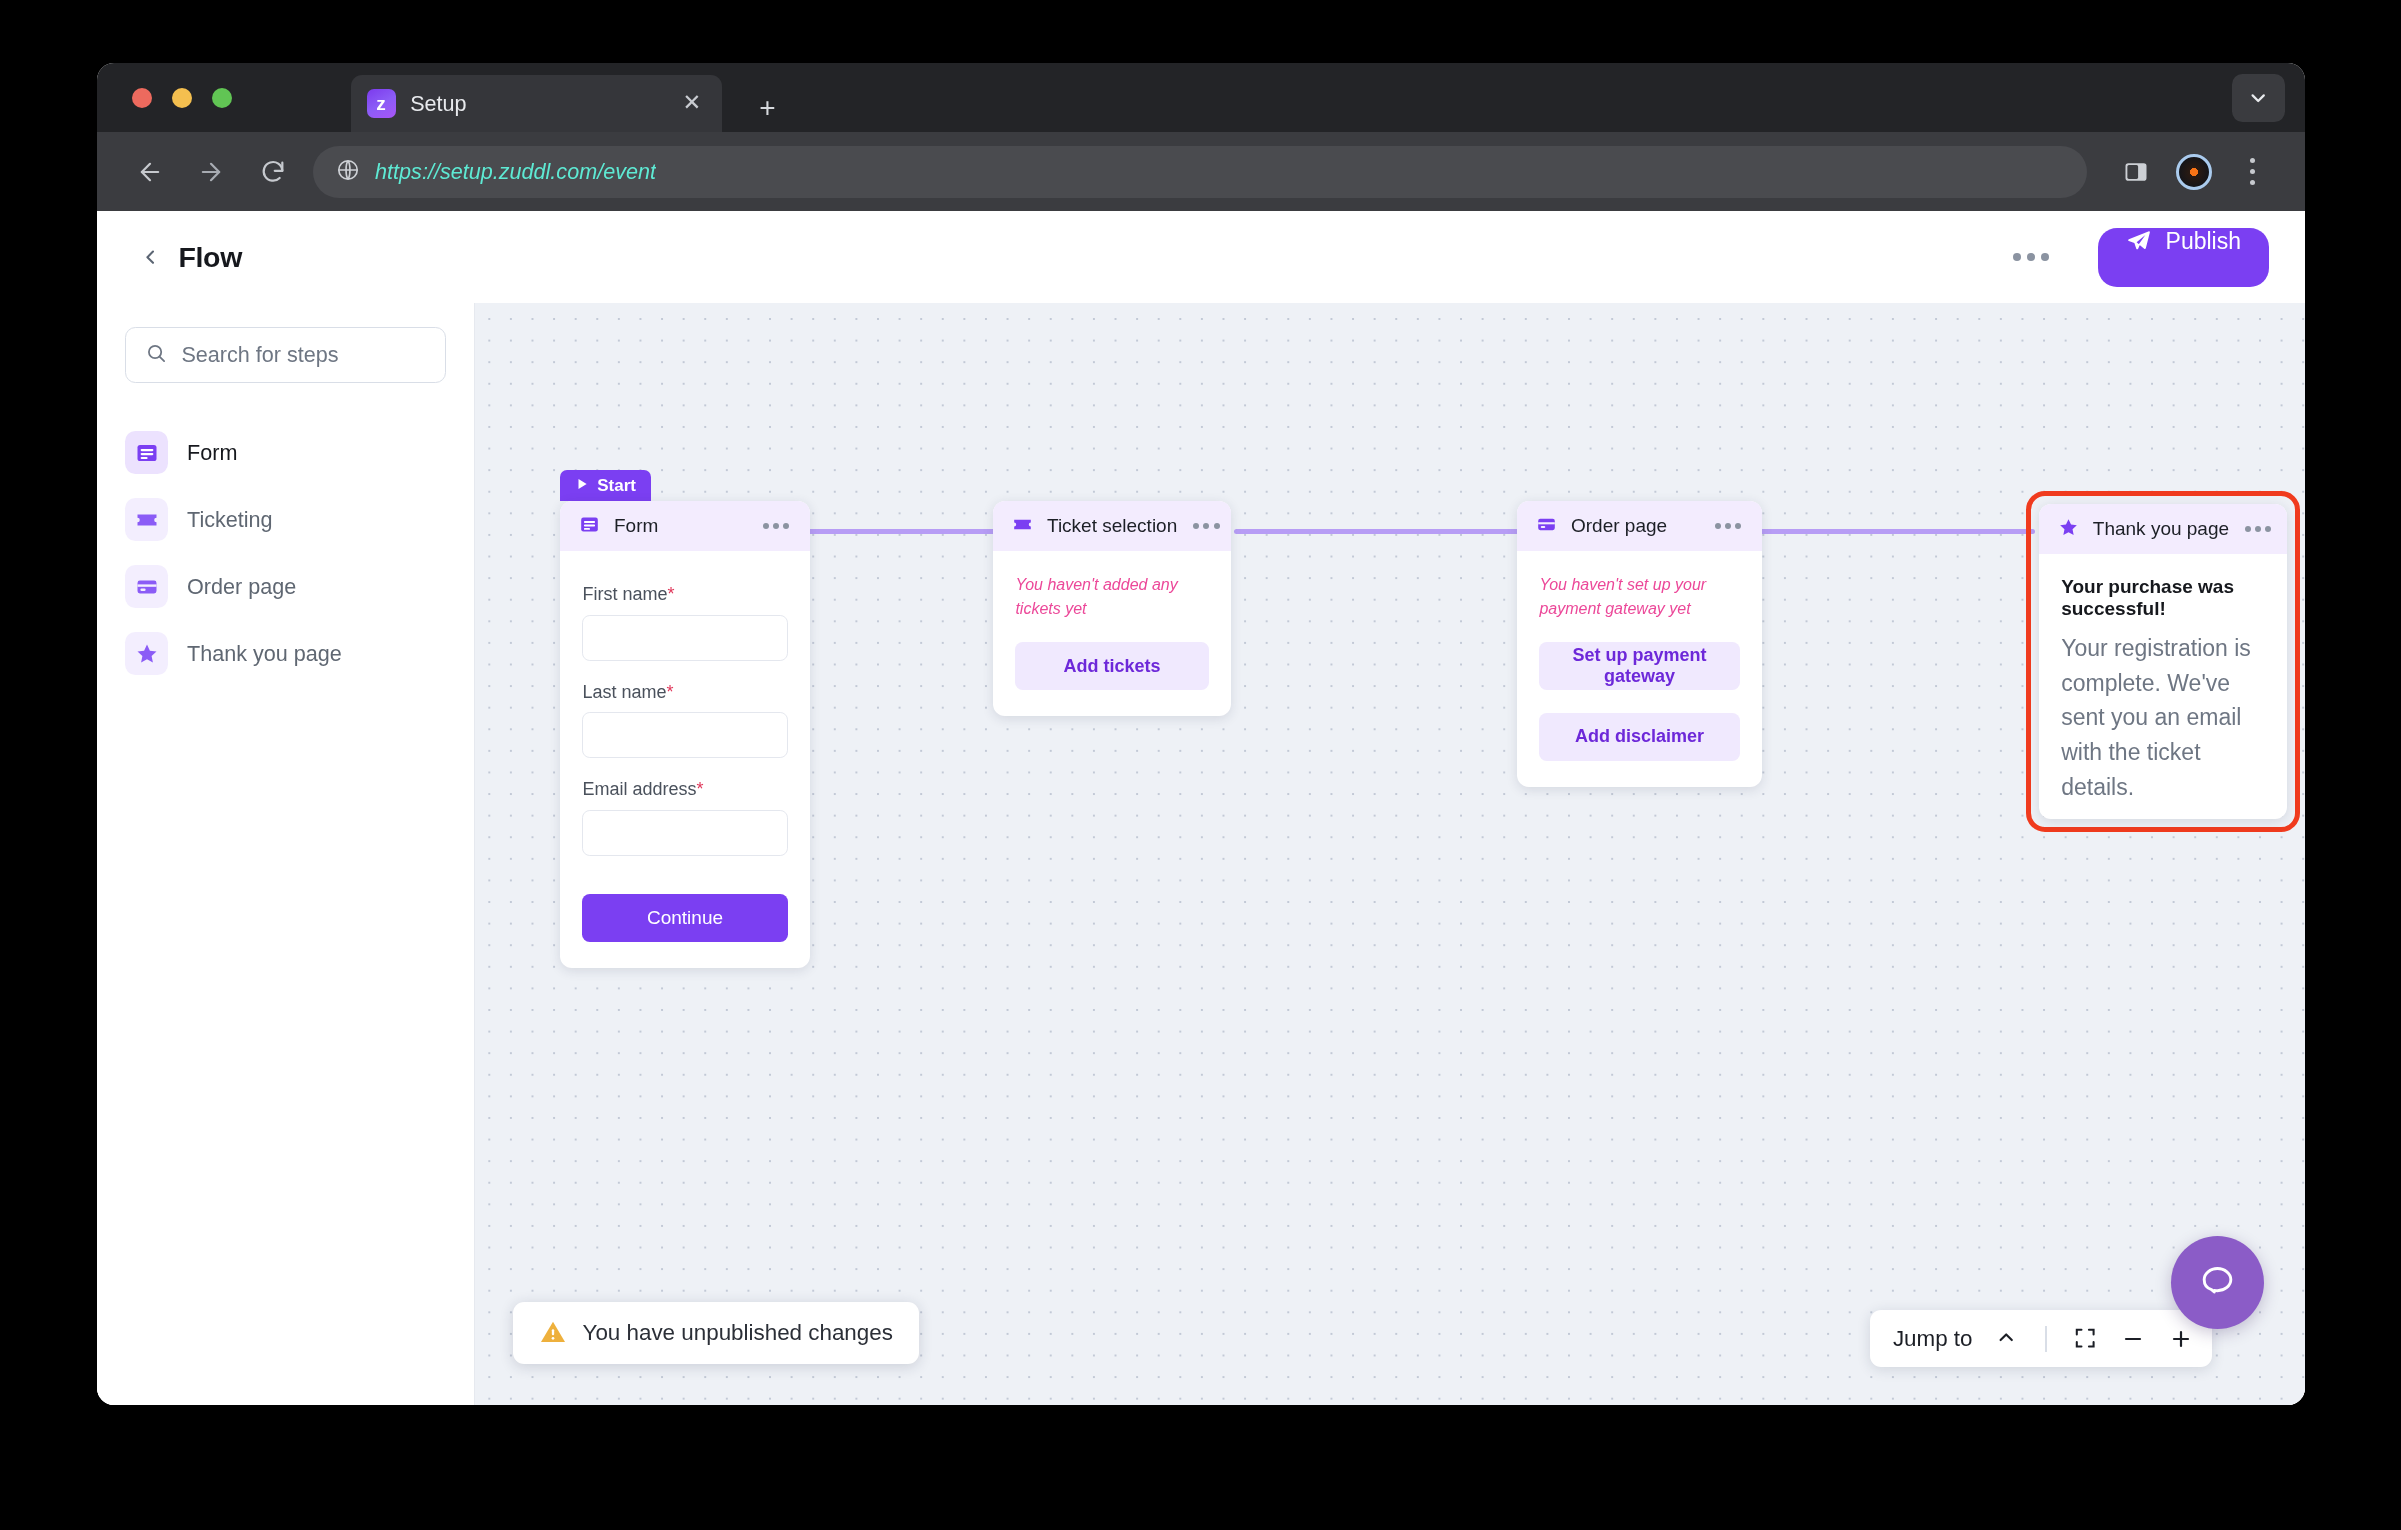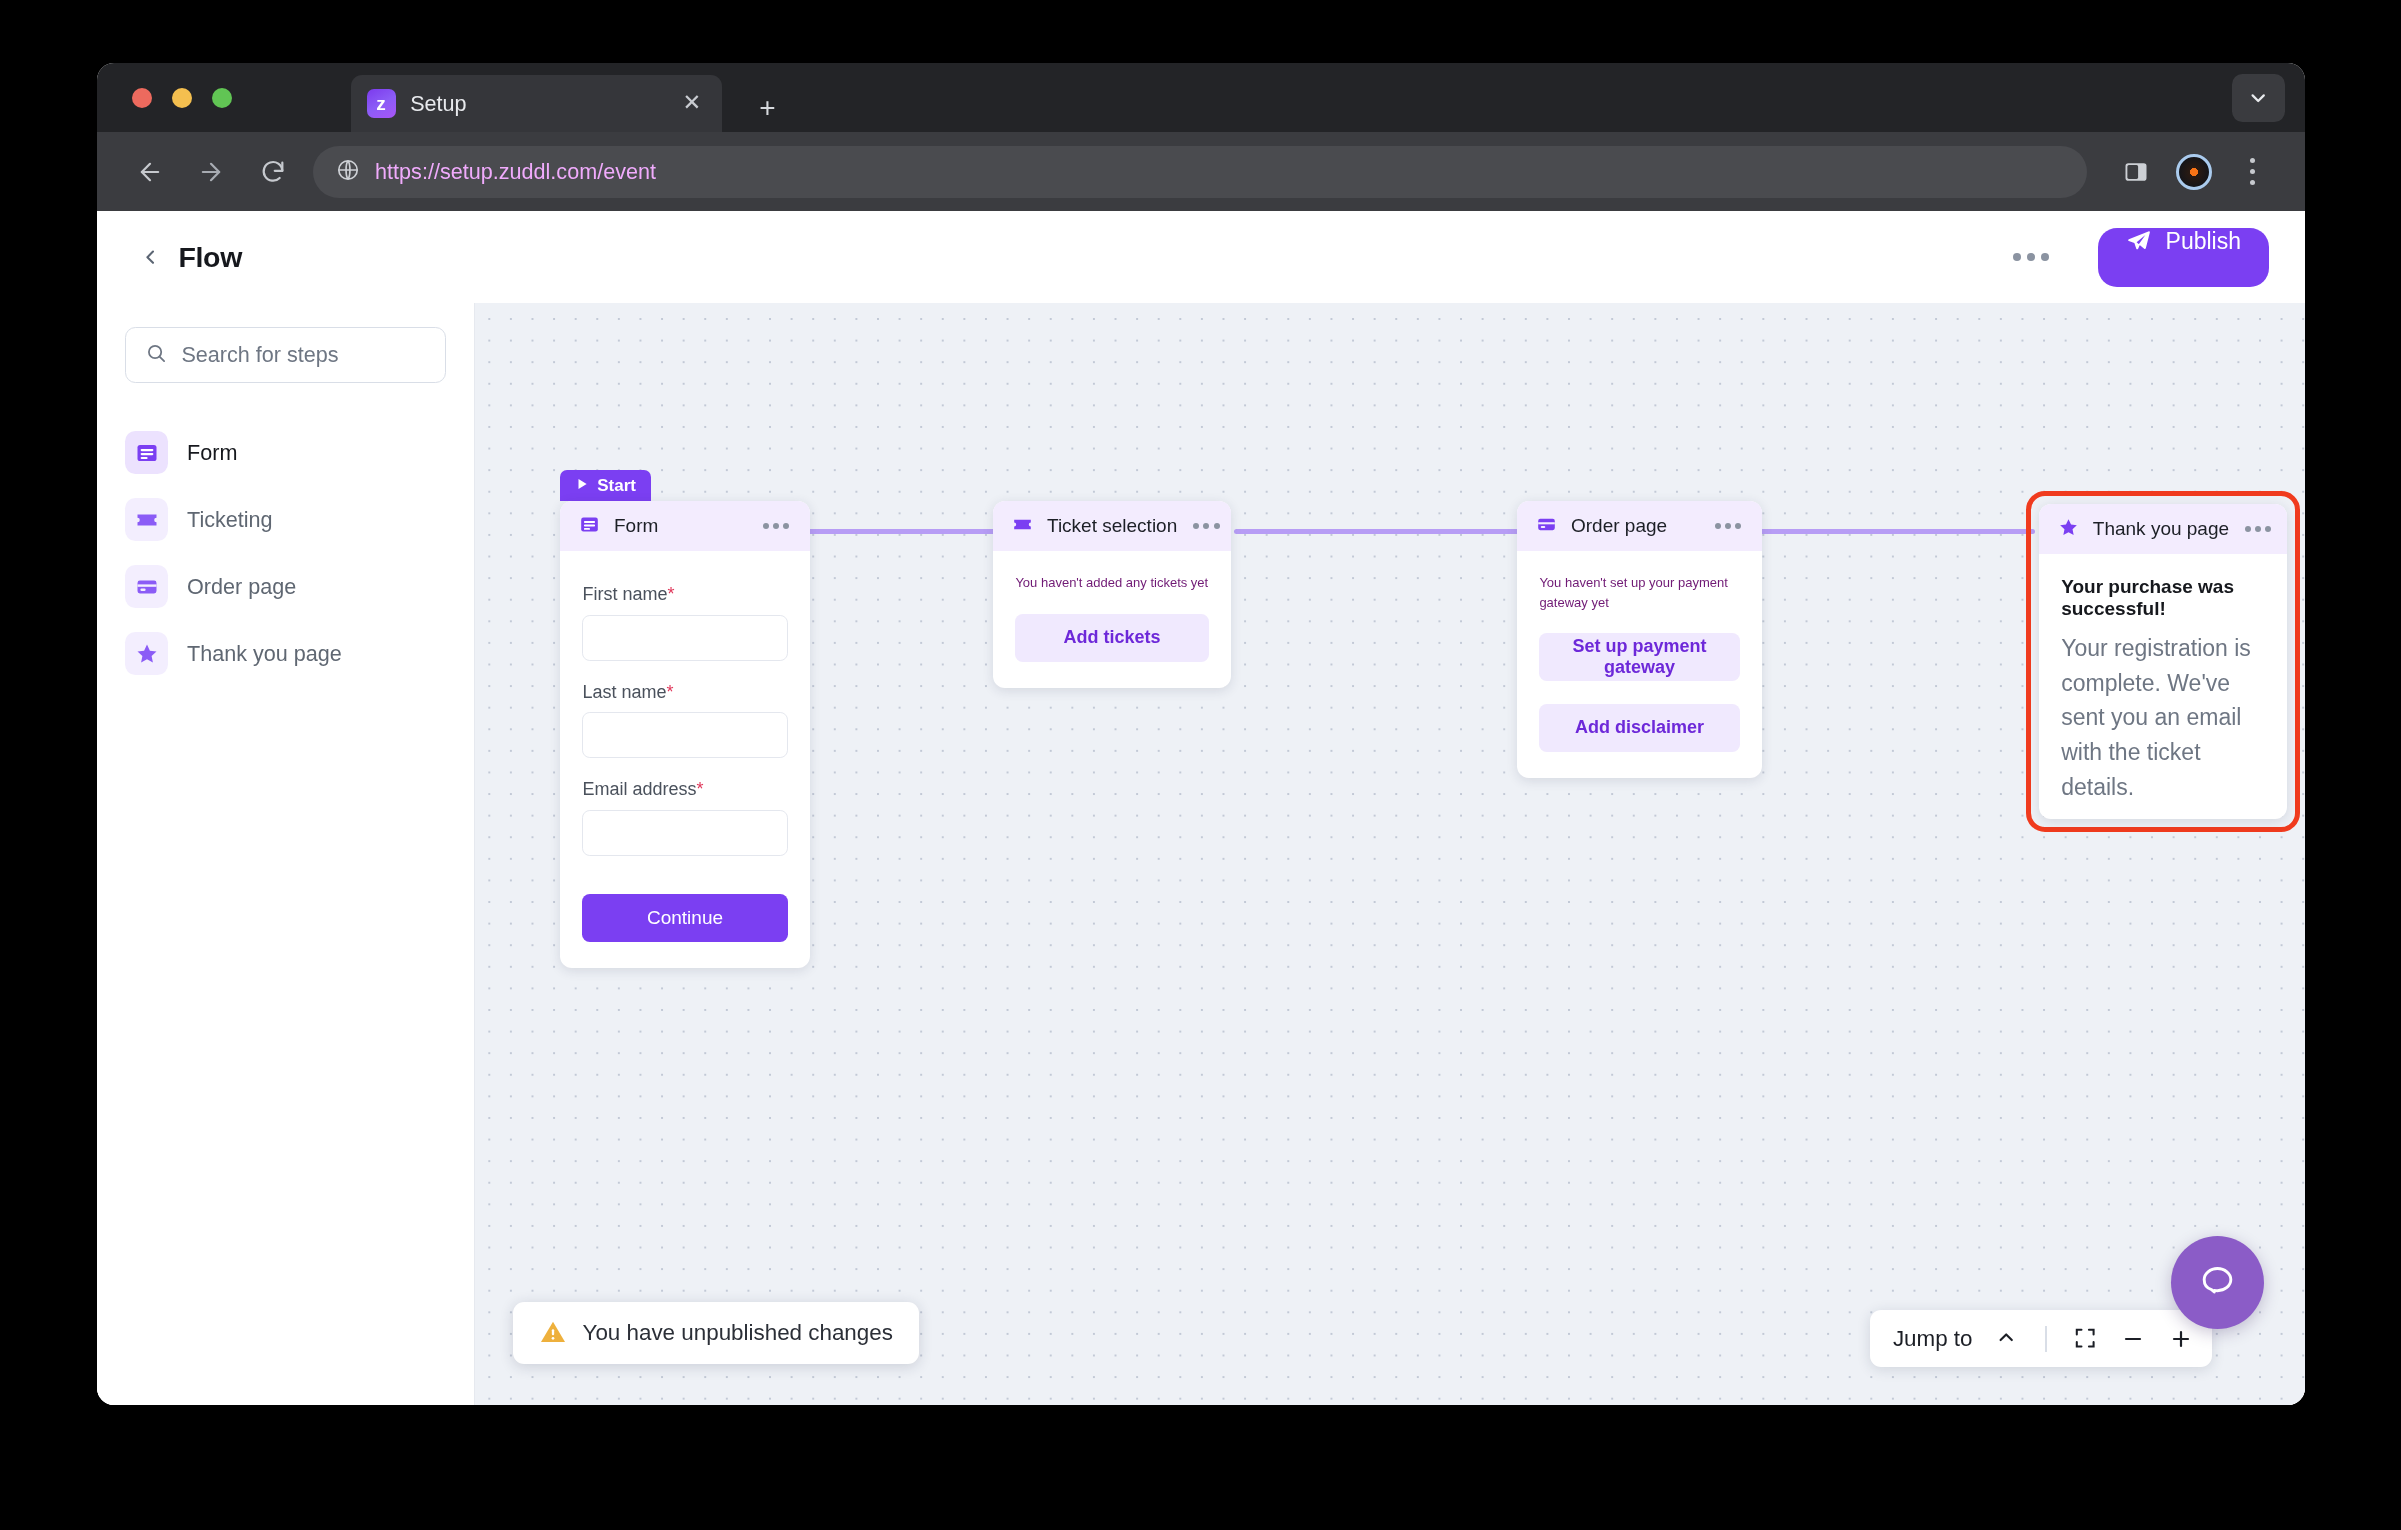--- a/index.html
+++ b/index.html
@@ -88,22 +88,22 @@
   #reload-btn { margin-right: 14px; }
 
   #url-bar {
     flex: 1 1 auto; height: 52px;
     background: #4a4b4f; border-radius: 26px;
     display: flex; align-items: center;
     padding: 0 22.4px; gap: 15.5px;
     max-width: 1780px;
   }
   #url-text {
-    color: #f0abfc; font-size: 21.6px;
-    white-space: nowrap; overflow: hidden;
+    color: #5eead4; font-size: 21.6px;
+    white-space: nowrap; overflow: hidden; font-style: italic;
   }
   .toolbar-right {
     display: flex; align-items: center; gap: 5.2px;
     margin-left: 22.4px; flex: 0 0 auto;
   }
   #side-panel-btn, #profile-btn, #browser-menu-btn {
     width: 53px; height: 53px;
     display: flex; align-items: center; justify-content: center;
   }
   #profile-avatar {
@@ -203,21 +203,21 @@
   }
   .node-header {
     background: #f3ecfe; height: 50px;
     display: flex; align-items: center;
     padding: 0 19px; gap: 14px;
   }
   .node-title { font-size: 19px; color: #1c1f26; font-weight: 500; flex: 1 1 auto; white-space: nowrap; }
   .node-more { display: flex; gap: 4.3px; align-items: center; padding: 7px 1.7px; }
   .node-more i { width: 6px; height: 6px; border-radius: 50%; background: #8b93a1; display: block; }
   .node-body { padding: 22.4px 22.4px 26px 22.4px; }
-  .node-empty-text { font-size: 13px; color: #701a75; line-height: 1.5; }
+  .node-empty-text { font-size: 16px; color: #ec4899; line-height: 1.5; font-style: italic; }
   .ghost-btn {
     margin-top: 21px; height: 48px; width: 100%;
     background: #f0e9fe; border-radius: 7.8px; border: none;
     color: #6d28d9; font-size: 18px; font-weight: bold;
     font-family: "Liberation Sans", sans-serif; cursor: pointer;
     display: flex; align-items: center; justify-content: center;
   }
 
   
   #start-badge {

